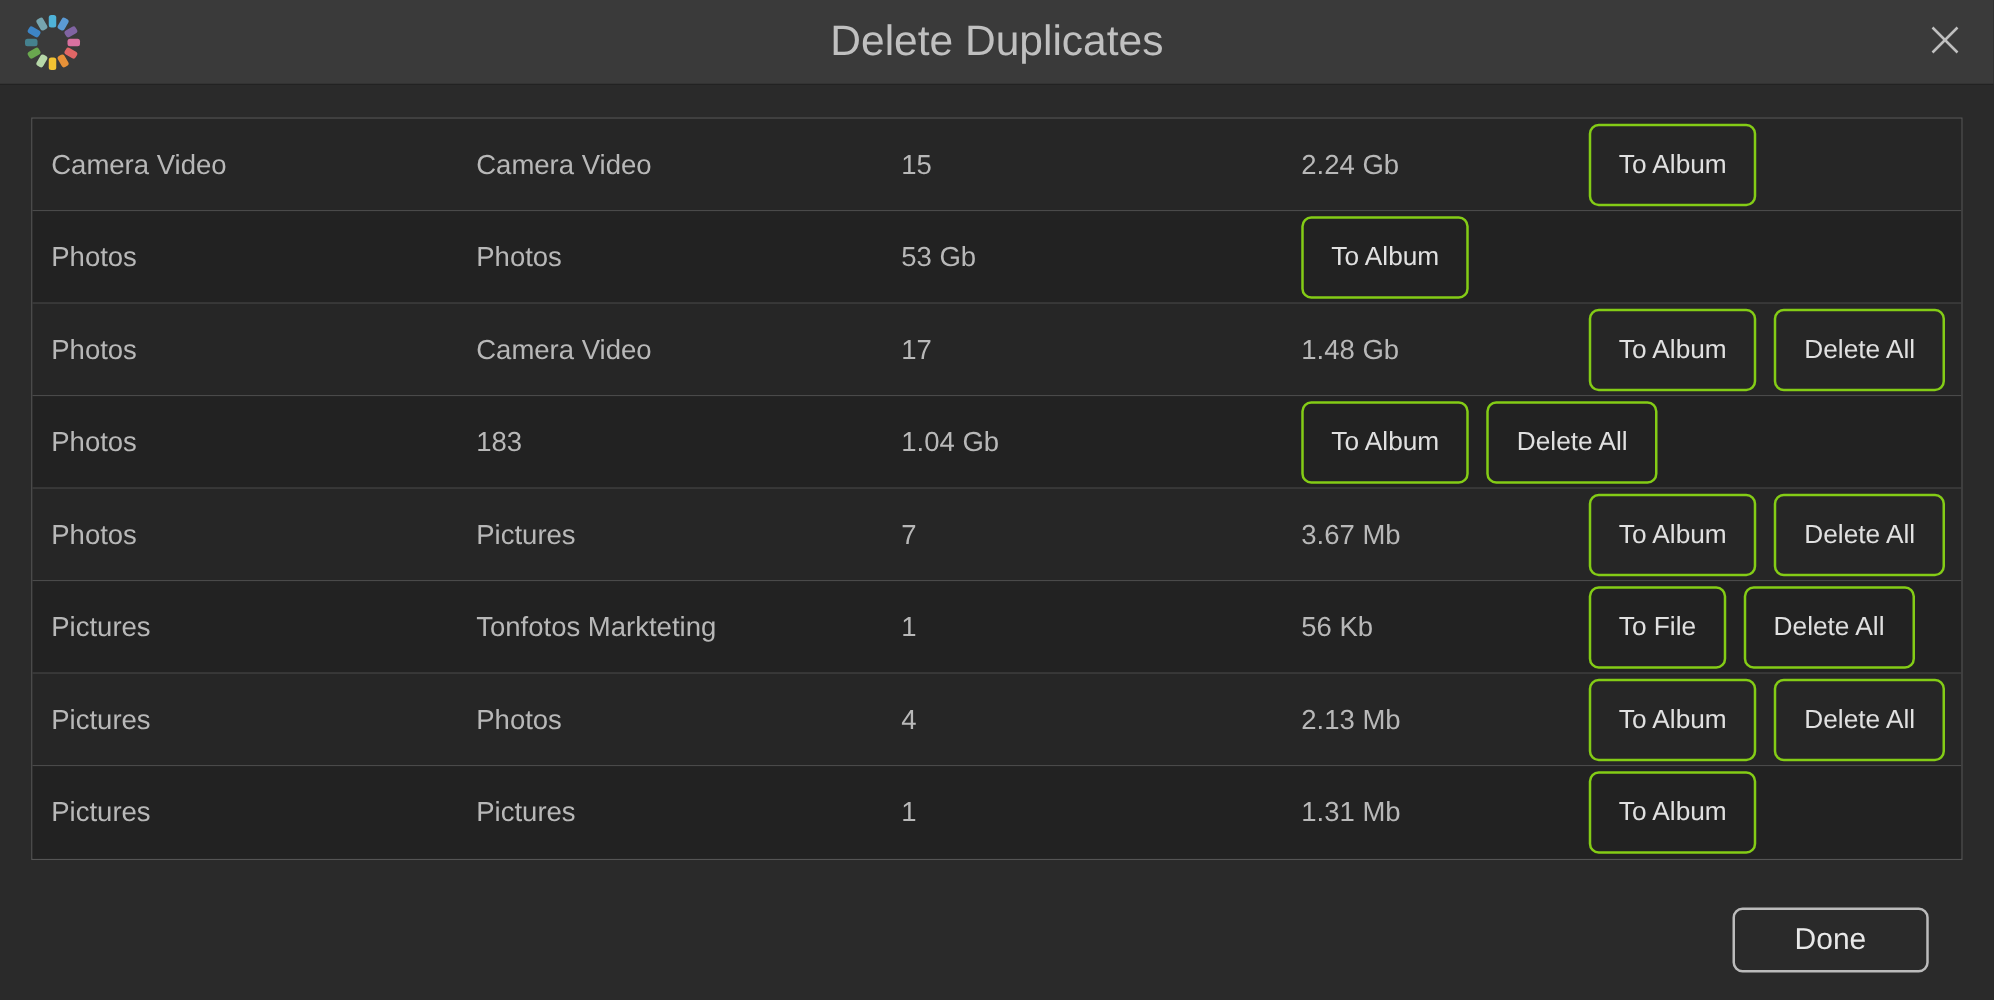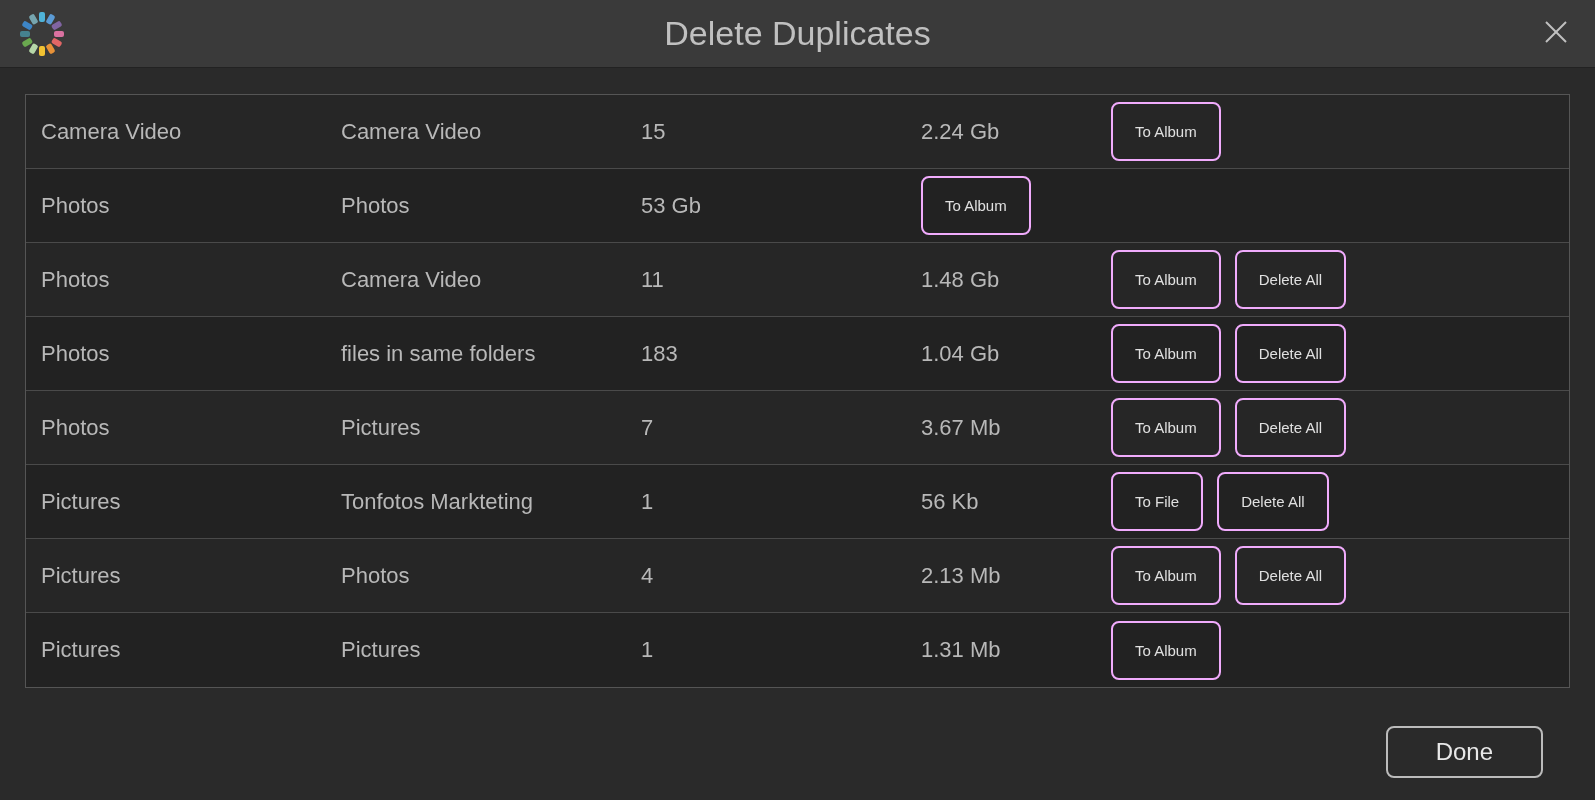--- a/index.html
+++ b/index.html
@@ -47,39 +47,40 @@
       border: 1px solid #555;
       border-collapse: collapse;
     }
     .row {
       display: grid;
       grid-template-columns: 300px 300px 280px 190px 1fr;
       align-items: center;
       height: 74px;
       border-bottom: 1px solid #4a4a4a;
       padding: 0 15px;
+      gap: 40px;
     }
     .row:nth-child(odd) { background: #262626; }
     .row:nth-child(even) { background: #222222; }
     .row:last-child { border-bottom: none; }
     .cell {
       font-size: 22px;
       color: #b8b8b8;
       white-space: nowrap;
       overflow: hidden;
     }
     .actions {
       display: flex;
       gap: 14px;
     }
     .btn {
       background: transparent;
-      border: 2px solid #f0abfc;
+      border: 2px solid #84cc16;
       color: #e0e0e0;
-      font-size: 15px;
+      font-size: 21px;
       padding: 19px 22px;
       border-radius: 8px;
       cursor: pointer;
       font-weight: 400;
       white-space: nowrap;
     }
     .footer {
       position: absolute;
       bottom: 22px;
       right: 52px;
@@ -142,30 +143,29 @@
         <div class="cell">Photos</div>
         <div class="cell">Photos</div>
         <div class="cell">53 Gb</div>
         <div class="actions">
           <button class="btn">To Album</button>
         </div>
       </div>
       <div class="row">
         <div class="cell">Photos</div>
         <div class="cell">Camera Video</div>
-        <div class="cell">11</div>
+        <div class="cell">17</div>
         <div class="cell">1.48 Gb</div>
         <div class="actions">
           <button class="btn">To Album</button>
           <button class="btn">Delete All</button>
         </div>
       </div>
       <div class="row">
         <div class="cell">Photos</div>
-        <div class="cell">files in same folders</div>
         <div class="cell">183</div>
         <div class="cell">1.04 Gb</div>
         <div class="actions">
           <button class="btn">To Album</button>
           <button class="btn">Delete All</button>
         </div>
       </div>
       <div class="row">
         <div class="cell">Photos</div>
         <div class="cell">Pictures</div>

